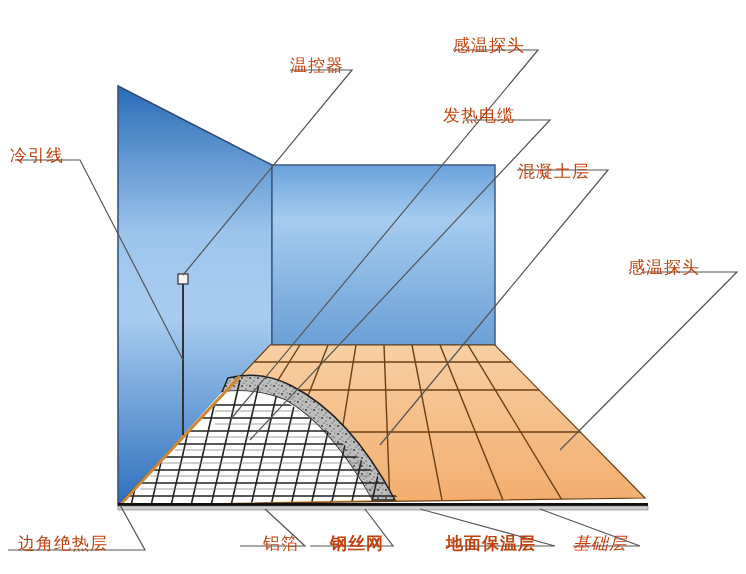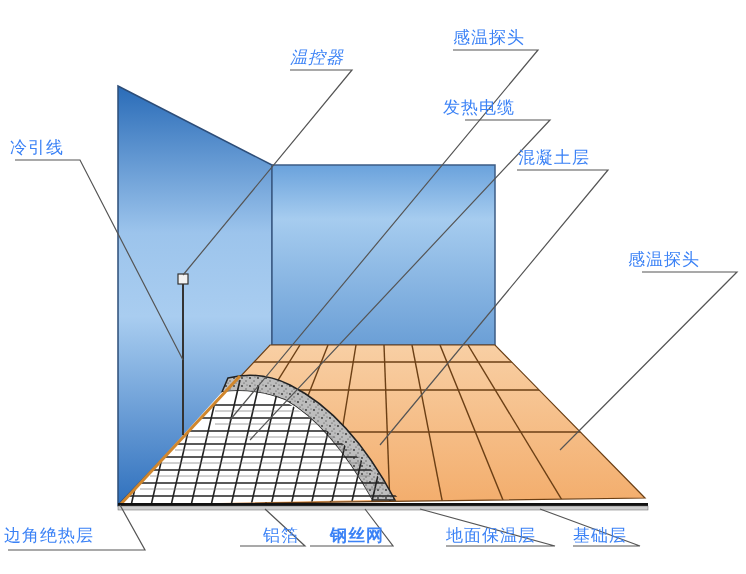--- a/index.html
+++ b/index.html
@@ -1,21 +1,21 @@
 <!DOCTYPE html>
 <html><head>
   <meta charset="utf-8">
   <style>
     html, body { margin: 0; padding: 0; background: #ffffff; }
     body { width: 746px; height: 574px; overflow: hidden; position: relative;
            font-family: "DejaVu Sans", sans-serif; }
     #canvas { position: absolute; left: 0; top: 0; width: 746px; height: 574px; }
-    .label { position: absolute; font-size: 17px; color: #3b82f6; letter-spacing: 1px;
+    .label { position: absolute; font-size: 17px; color: #c2410c; letter-spacing: 1px;
              white-space: nowrap; line-height: 20px;
-             font-family: "DejaVu Sans", sans-serif; }
+             font-family: "DejaVu Sans", sans-serif; margin-top: 8px; }
   </style>
 </head>
 <body>
 
 <svg id="canvas" viewBox="0 0 746 574" xmlns="http://www.w3.org/2000/svg">
   <defs>
     <linearGradient id="wallLeft" x1="0" y1="0" x2="0" y2="1">
       <stop offset="0" stop-color="#2a6cb8"></stop>
       <stop offset="0.35" stop-color="#9cc4ec"></stop>
       <stop offset="0.55" stop-color="#a9cdf0"></stop>
@@ -124,23 +124,23 @@
     <polyline points="517,170 608,170 380,445"></polyline>
     <polyline points="642,272 737,272 560,450"></polyline>
     <polyline points="8,550 145,550 120,505"></polyline>
     <polyline points="240,546 305,546 265,509"></polyline>
     <polyline points="310,546 393,546 365,509"></polyline>
     <polyline points="446,546 555,546 420,509"></polyline>
     <polyline points="573,546 640,546 540,509"></polyline>
   </g>
 </svg>
 
-<div class="label" style="left:290px; top:47px;font-style:italic;">温控器</div>
+<div class="label" style="left:290px; top:47px;">温控器</div>
 <div class="label" style="left:10px; top:137px;">冷引线</div>
 <div class="label" style="left:453px; top:27px;">感温探头</div>
 <div class="label" style="left:443px; top:97px;">发热电缆</div>
-<div class="label" style="left:518px; top:147px;text-align:center;">混凝土层</div>
+<div class="label" style="left:518px; top:153px;text-align:center;">混凝土层</div>
 <div class="label" style="left:628px; top:249px;">感温探头</div>
-<div class="label" style="left:4px; top:525px;">边角绝热层</div>
+<div class="label" style="left:18px; top:525px;">边角绝热层</div>
 <div class="label" style="left:263px; top:525px;">铝箔</div>
 <div class="label" style="left:330px; top:525px;font-weight:bold;">钢丝网</div>
-<div class="label" style="left:446px; top:525px;">地面保温层</div>
-<div class="label" style="left:573px; top:525px;">基础层</div>
+<div class="label" style="left:446px; top:525px;font-weight:bold;">地面保温层</div>
+<div class="label" style="left:573px; top:525px;font-style:italic;">基础层</div>
 
 </body></html>

